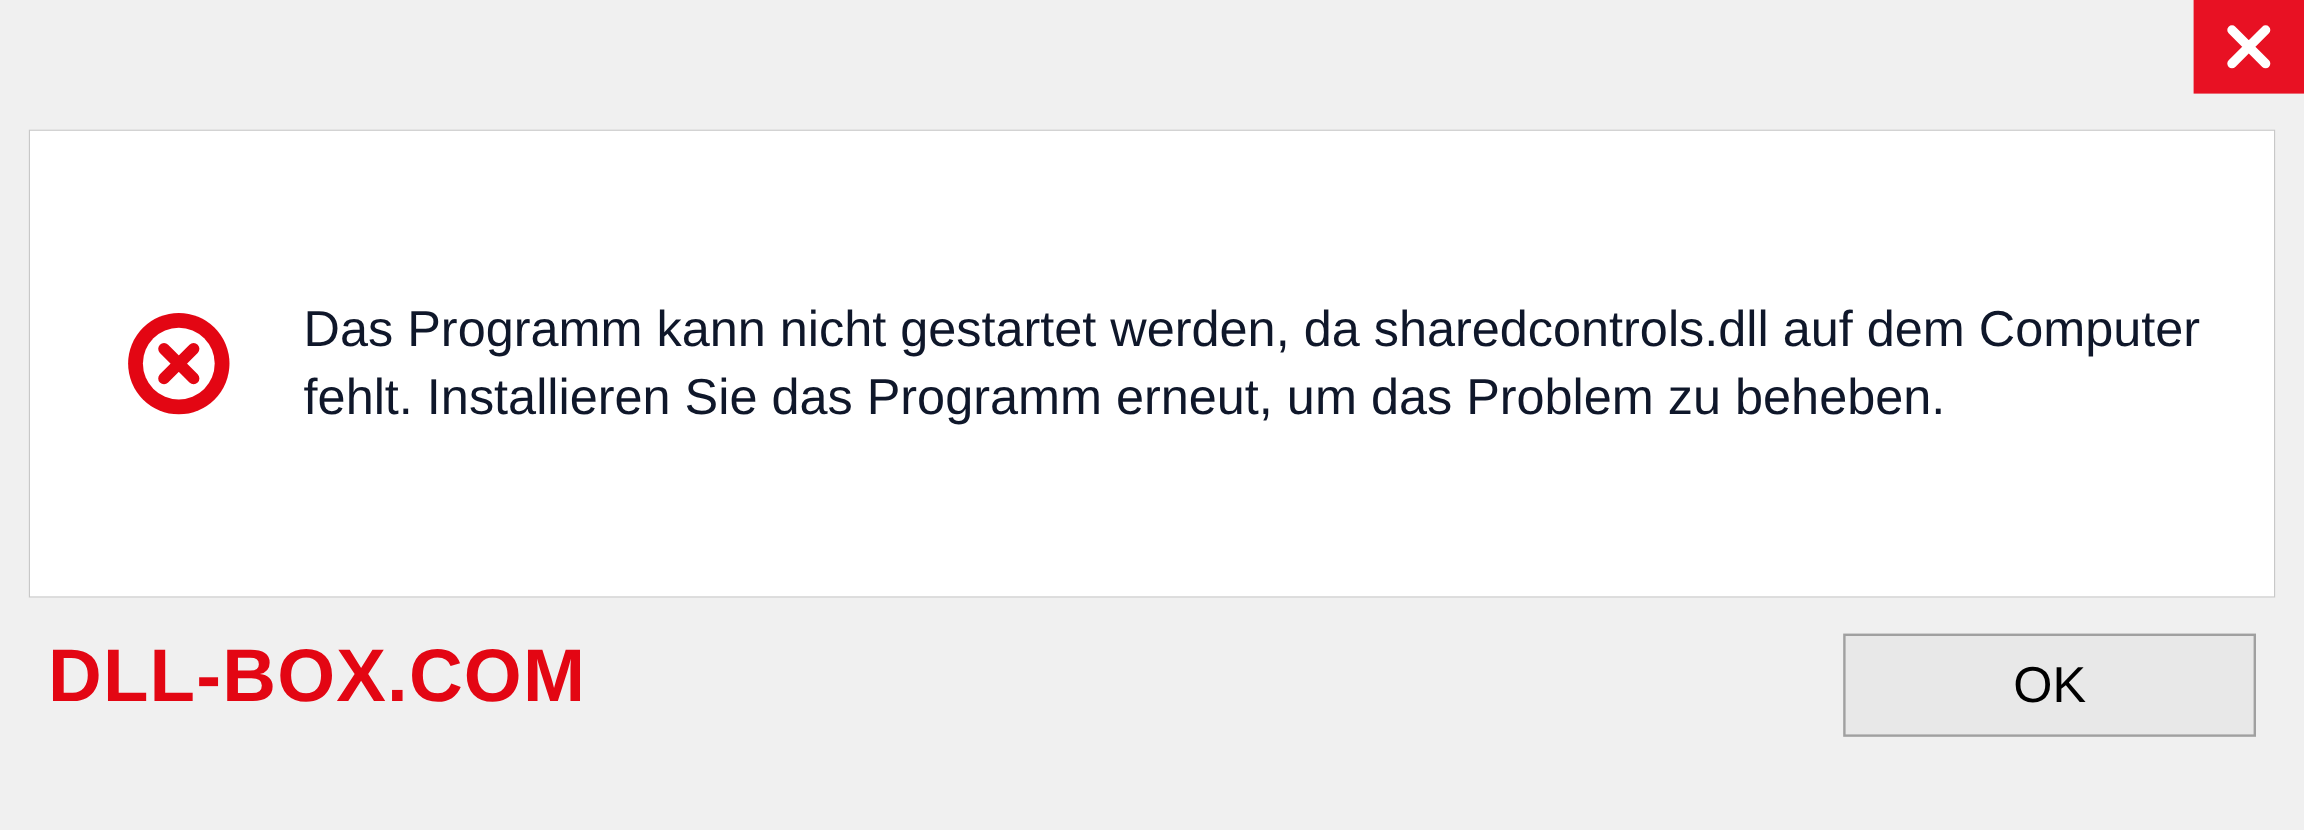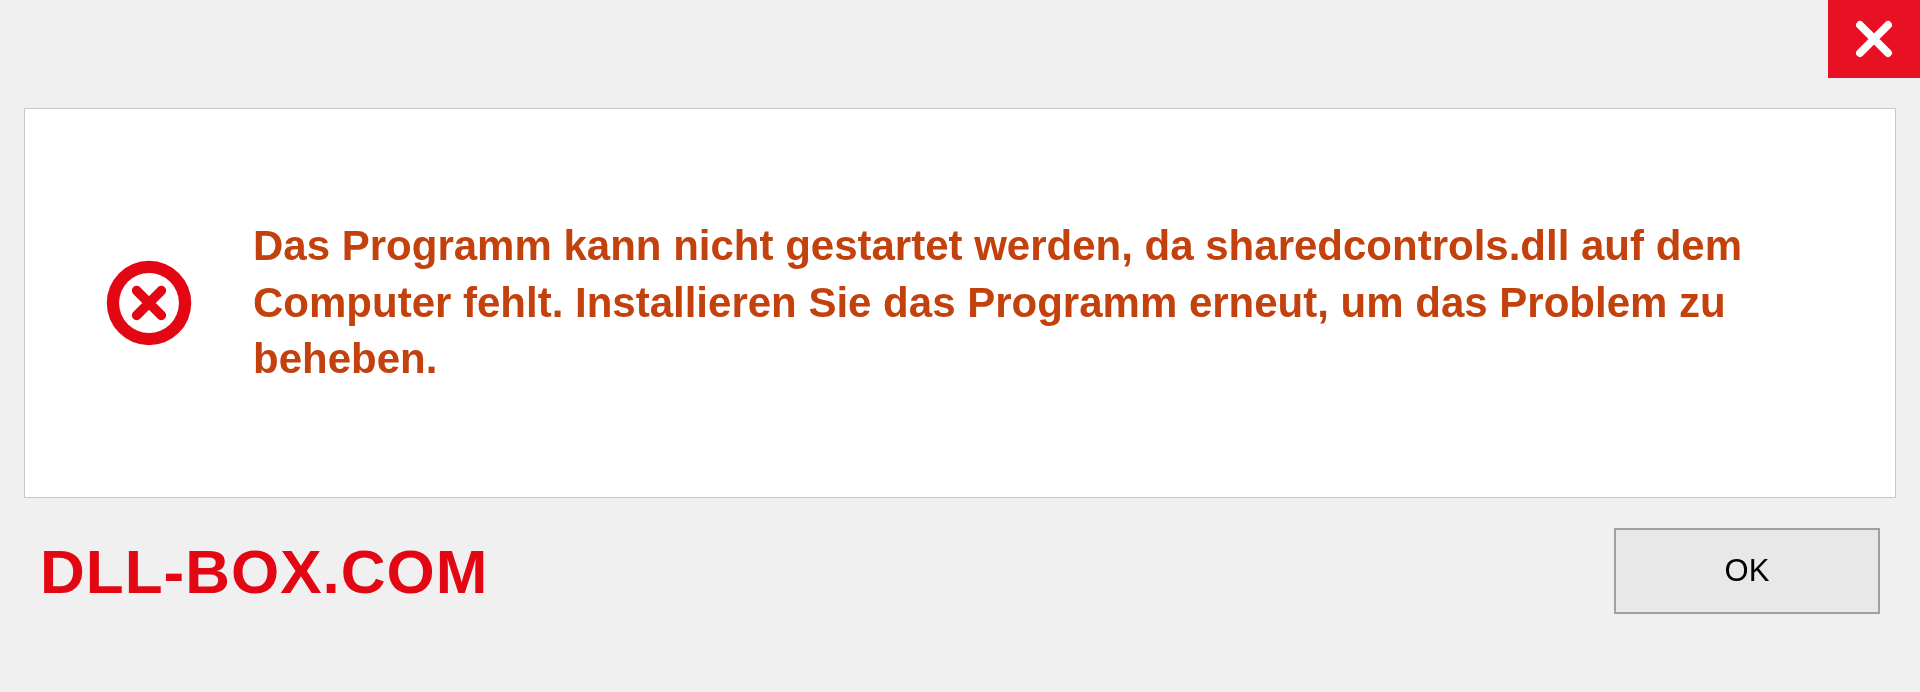--- a/index.html
+++ b/index.html
@@ -56,43 +56,43 @@
     }
     .error-icon {
       flex-shrink: 0;
       width: 88px;
       height: 88px;
       margin-right: 60px;
     }
     .error-message {
       font-size: 42px;
       line-height: 1.35;
-      color: #c2410c;
-      font-weight: 700;
+      color: #0f172a;
+      font-weight: 400;
     }
     .footer {
       display: flex;
-      align-items: center;
+      align-items: flex-start;
       justify-content: space-between;
       padding: 30px 40px 0 40px;
       gap: 26px;
     }
     .watermark {
       font-size: 62px;
       font-weight: 800;
       color: #e30613;
       letter-spacing: 1px;
       font-family: Arial, sans-serif;
     }
     .ok-button {
-      width: 266px;
+      width: 344px;
       height: 86px;
       background: #e8e8e8;
       border: 2px solid #a0a0a0;
-      font-size: 31px;
+      font-size: 42px;
       color: #000;
       display: flex;
       align-items: center;
       justify-content: center;
       cursor: pointer;
       font-family: inherit;
     }
   </style>
 </head>
 <body>

